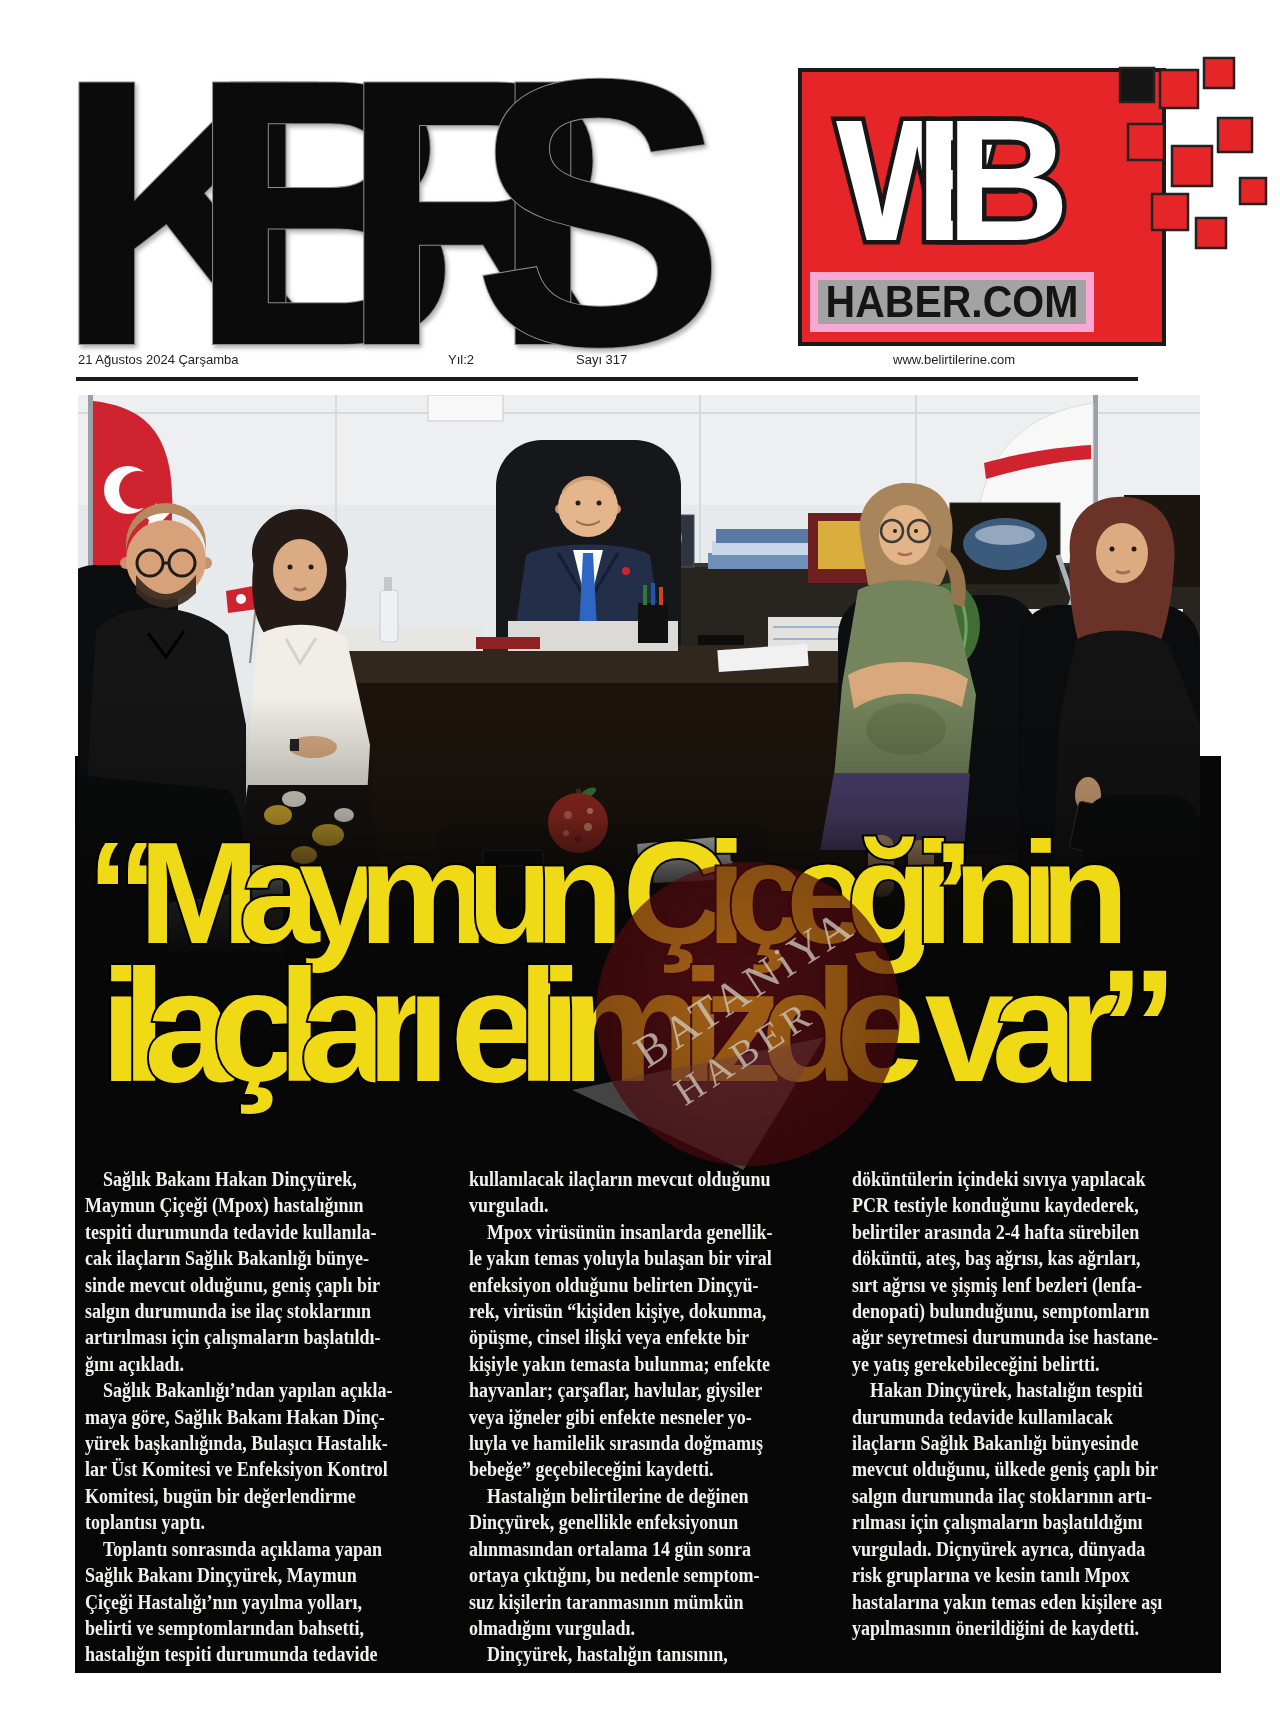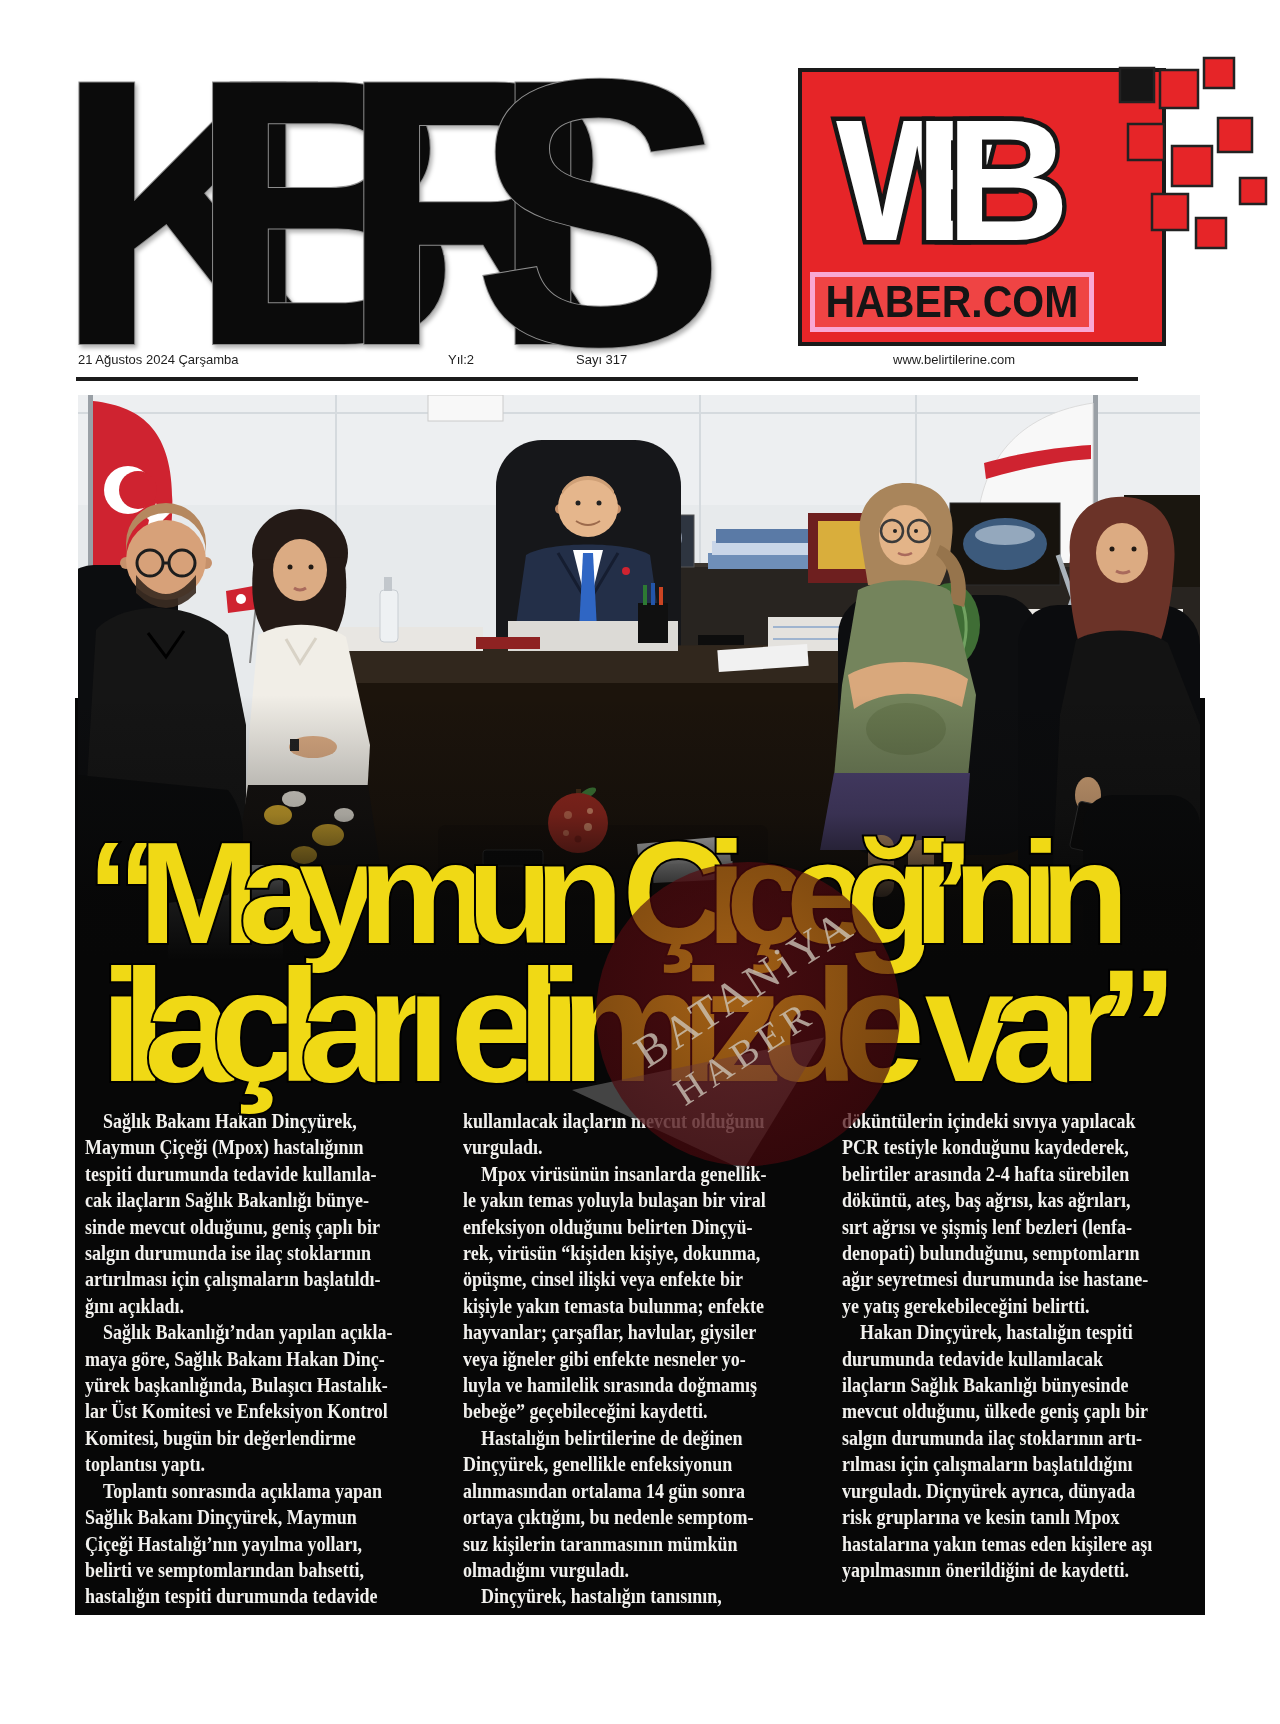--- a/index.html
+++ b/index.html
@@ -4,37 +4,37 @@
 <style>
   html,body{margin:0;padding:0;background:#ffffff;}
   .page{position:relative;width:1280px;height:1724px;background:#ffffff;overflow:hidden;
         font-family:"Liberation Sans",sans-serif;}
   
   .masthead-svg{position:absolute;left:46px;top:56px;width:692px;height:300px;
         filter:drop-shadow(2px 3px 2px rgba(0,0,0,.30));}
   .logo-box{position:absolute;left:798px;top:68px;width:368px;height:278px;background:#e62528;
         border:4px solid #1a1a1a;box-sizing:border-box;}
   .logo-web-svg{position:absolute;left:8px;top:6px;width:284px;height:196px;}
-  .logo-band{position:absolute;left:8px;top:200px;width:284px;height:60px;background:#ef4444;
-        border:5px solid #f9a8d4;box-sizing:border-box;display:flex;align-items:center;justify-content:center;}
+  .logo-band{position:absolute;left:8px;top:200px;width:284px;height:60px;background:#a3a3a3;
+        border:8px solid #f9a8d4;box-sizing:border-box;display:flex;align-items:center;justify-content:center;}
   .logo-band span{font-weight:bold;font-size:41px;letter-spacing:0px;color:#151515;
         font-family:"Liberation Sans",sans-serif;transform:scaleY(1.08);white-space:nowrap;}
   .logo-pixels{position:absolute;left:1105px;top:48px;width:170px;height:230px;}
   
   .dateline{position:absolute;left:0;top:352px;width:1280px;height:24px;font-size:13px;color:#1e1e1e;}
   .dateline span{position:absolute;white-space:nowrap;}
   .dl-date{left:78px;}
   .dl-year{left:448px;}
   .dl-issue{left:576px;}
   .dl-site{left:893px;}
   .dateline-rule{position:absolute;left:76px;top:377px;width:1062px;height:4px;background:#1b1b1b;}
   
   .photo{position:absolute;left:78px;top:395px;width:1122px;height:565px;z-index:2;}
   
-  .blackbox{position:absolute;left:75px;top:698px;width:1130px;height:917px;background:#070707;z-index:1;}
+  .blackbox{position:absolute;left:75px;top:756px;width:1130px;height:917px;background:#070707;z-index:1;padding-left:16px;}
   
   .headline-svg{position:absolute;left:75px;top:798px;width:1130px;height:320px;z-index:4;pointer-events:none;}
   
   .wm-circle{position:absolute;left:596px;top:862px;width:304px;height:304px;border-radius:50%;
         background:radial-gradient(circle at 45% 42%, rgba(112,16,22,.60), rgba(58,5,9,.74));
         z-index:5;pointer-events:none;overflow:hidden;}
   .wm-text{position:absolute;left:-18px;top:96px;width:360px;transform:rotate(-33deg);
         font-family:"Liberation Serif",serif;color:rgba(206,198,186,.78);text-align:center;}
   .wm-line1{font-size:45px;letter-spacing:4px;}
   .wm-line2{font-size:38px;letter-spacing:6px;margin-top:6px;margin-left:-70px;}

